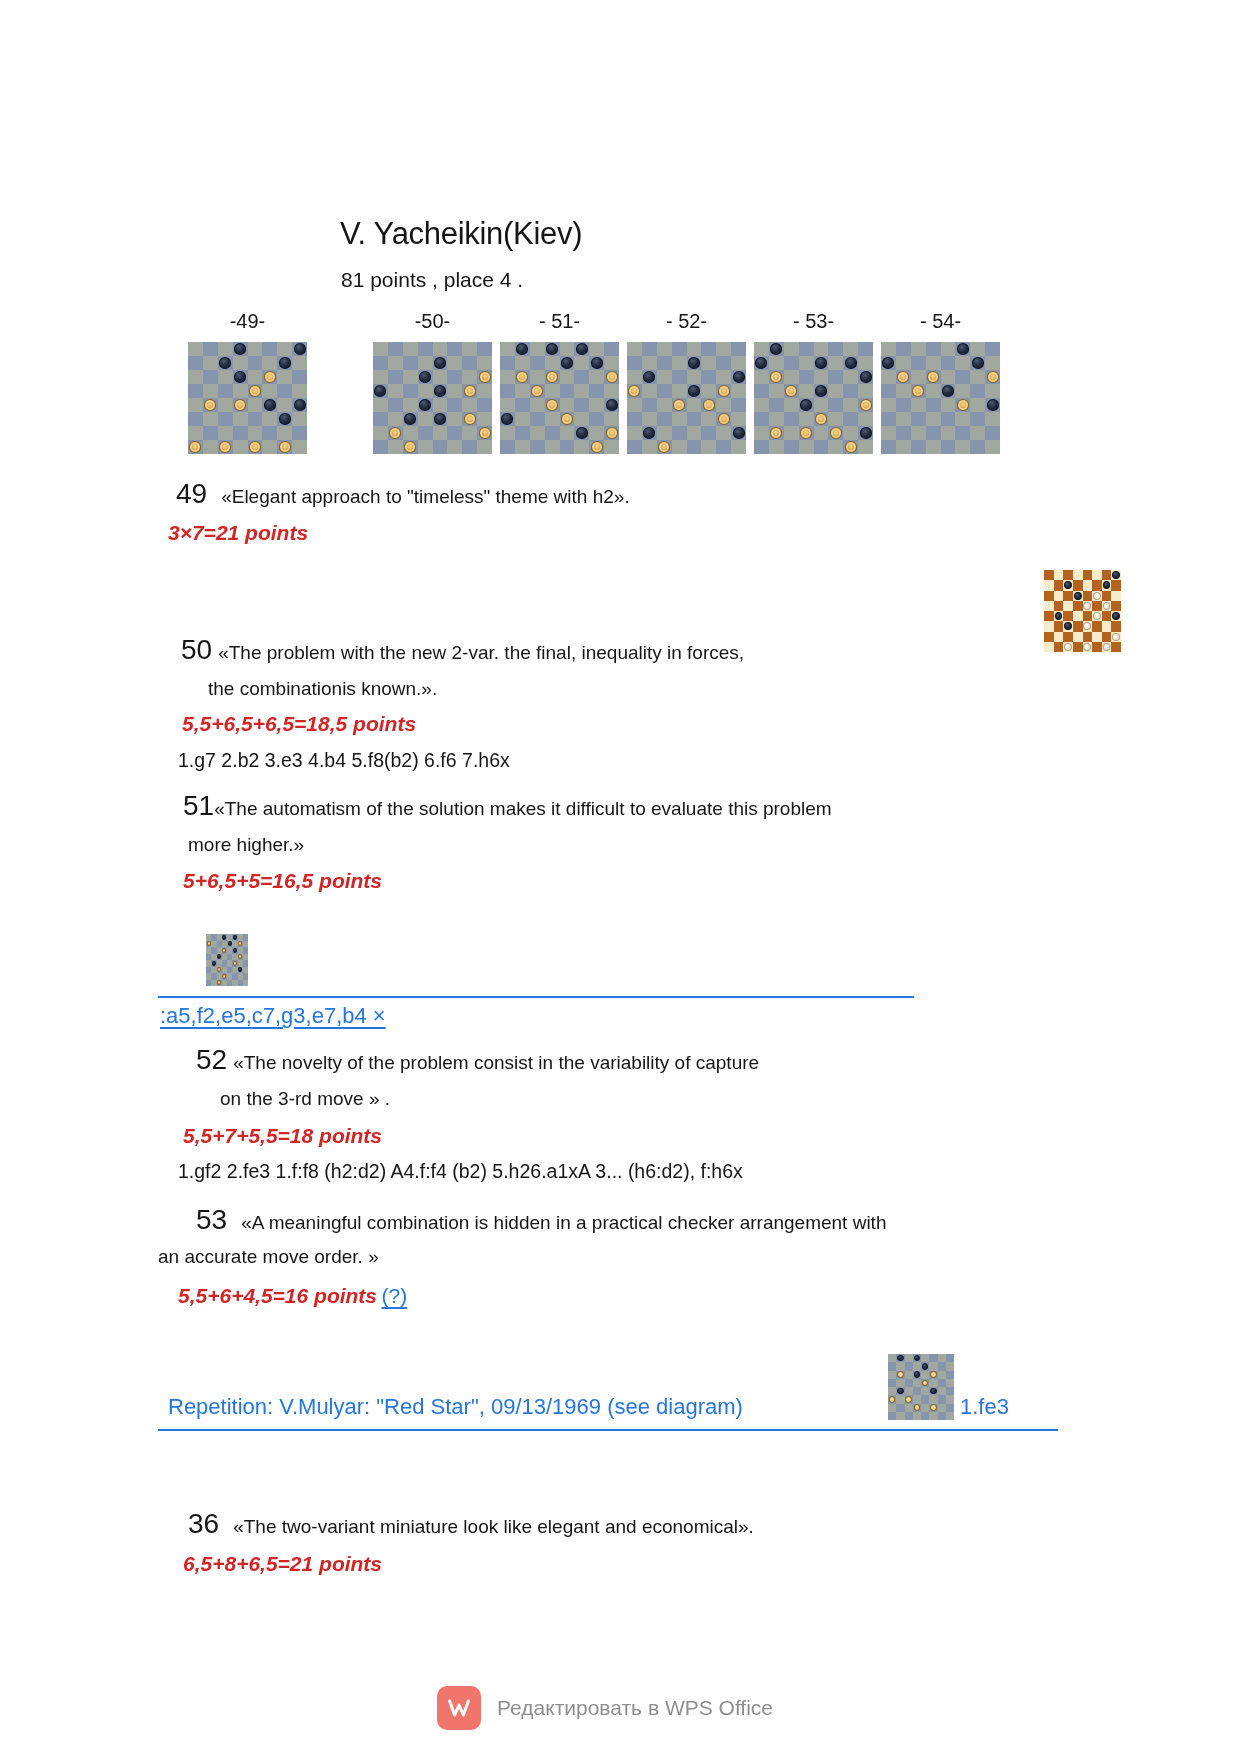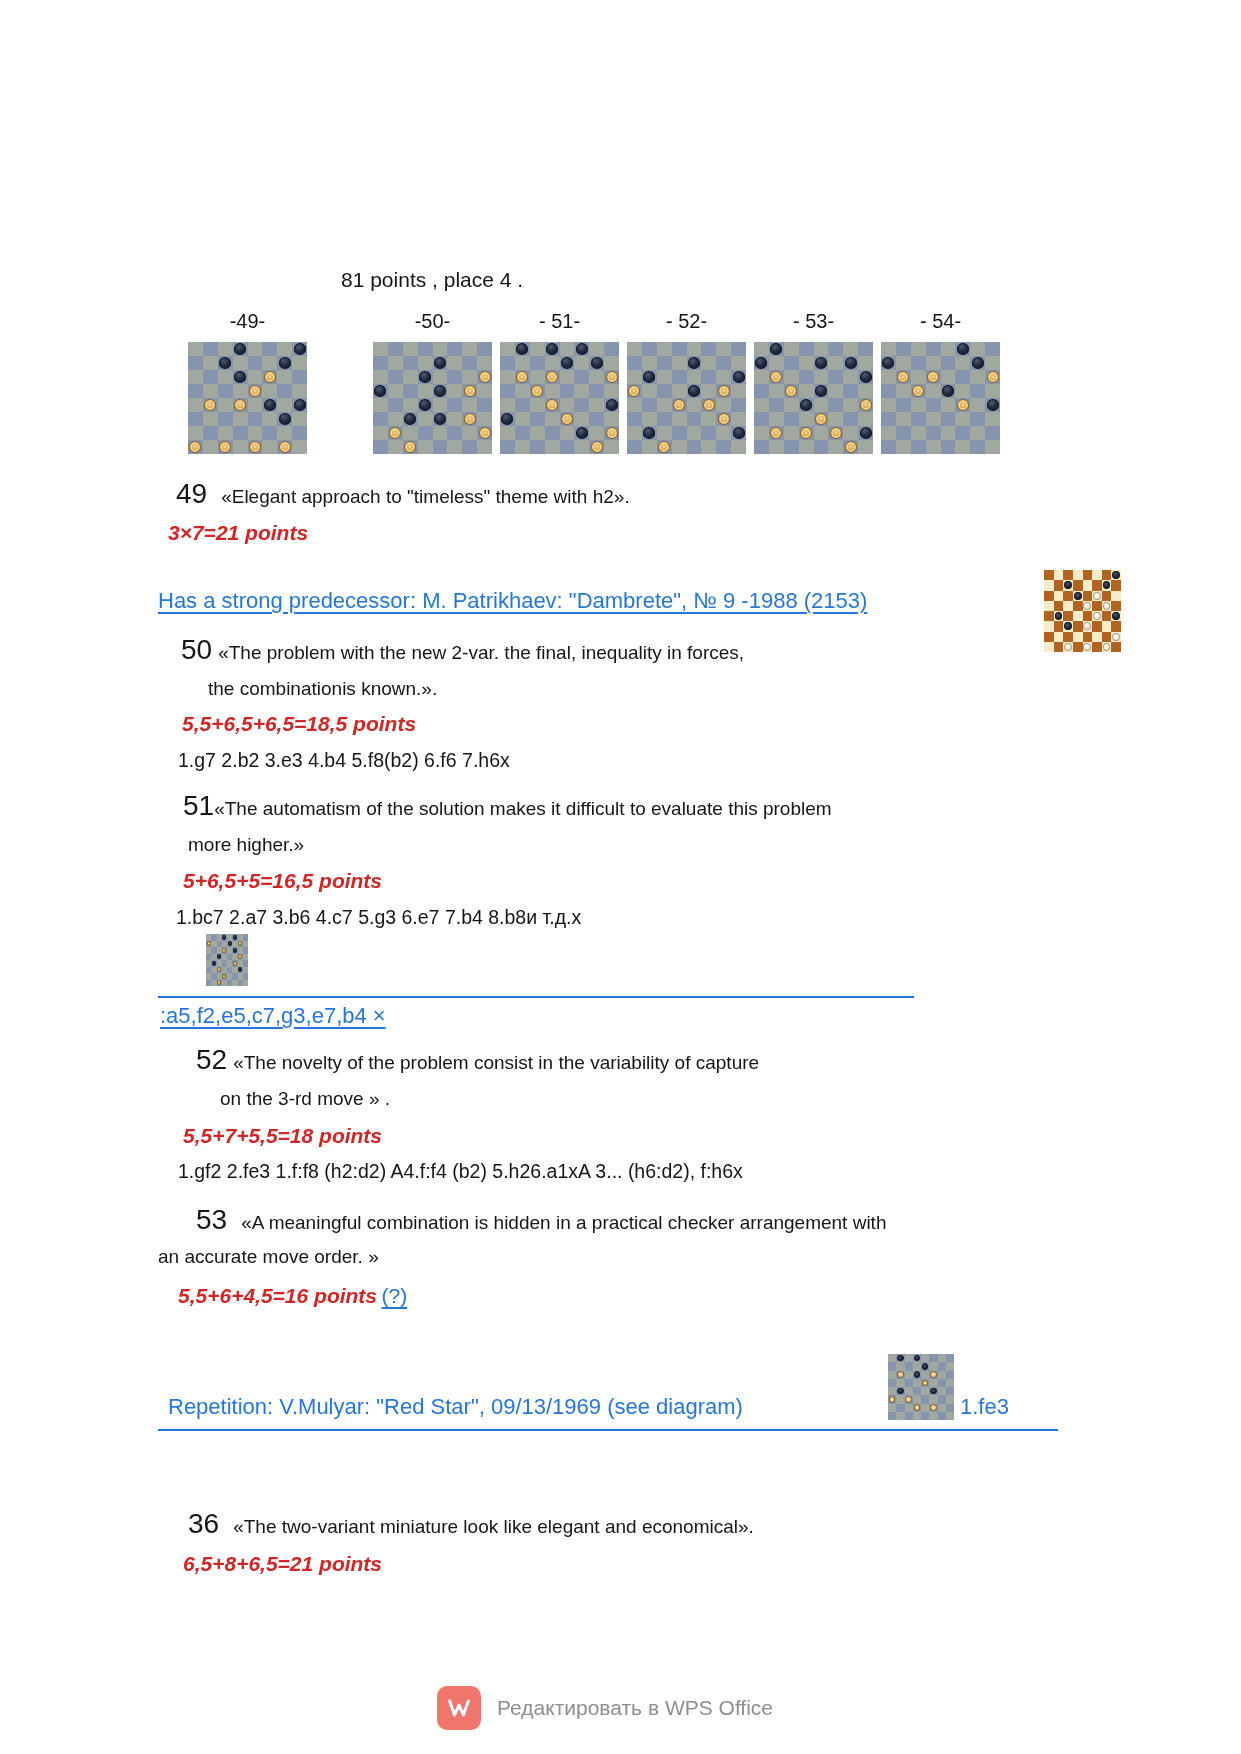--- a/index.html
+++ b/index.html
@@ -27,20 +27,21 @@
   .qmark{font-size:21px;font-style:normal;font-weight:normal;}
   #footer-banner{position:absolute;left:437px;top:1686px;display:flex;align-items:center;gap:16px;cursor:pointer;}
   #wps-logo{width:44px;height:44px;background:#f0756b;border-radius:10px;display:flex;align-items:center;justify-content:center;}
   #footer-label{font-size:21px;color:#8e8e8e;}
 </style>
 </head>
 <body>
 
 <div id="page">
 
+  <div class="t title" style="left:340px;top:216px;">V. Yacheikin(Kiev)</div>
   <div class="t subtitle" style="left:341px;top:268px;">81 points , place  4 .</div>
 
   <div class="dlabel" style="left:188px;top:310px;">-49-</div>
   <div class="dlabel" style="left:373px;top:310px;">-50-</div>
   <div class="dlabel" style="left:500px;top:310px;">- 51-</div>
   <div class="dlabel" style="left:627px;top:310px;">- 52-</div>
   <div class="dlabel" style="left:754px;top:310px;">- 53-</div>
   <div class="dlabel" style="left:881px;top:310px;">- 54-</div>
 
   <div class="board" style="left:188px;top:342px;width:119px;height:112px;">
@@ -603,21 +604,20 @@
       <div class="sq" style="background: rgb(135, 148, 174);"></div>
       <div class="sq" style="background: rgb(161, 168, 159);"></div>
       <div class="sq" style="background: rgb(135, 148, 174);"></div>
       <div class="sq" style="background: rgb(161, 168, 159);"></div>
     </div>
 
   <div class="t" style="left:176px;top:478px;">
     <span class="num">49</span><span class="cm gap14">«Elegant approach to  "timeless" theme with h2».</span>
   </div>
   <div class="t red" style="left:168px;top:521px;">3×7=21 points</div>
-  <div class="t lnk u" style="left:158px;top:588px;">Has a strong predecessor: M. Patrikhaev: "Dambrete", № 9 -1988 (2153)</div>
   <div class="board" style="left:1044px;top:570px;width:77px;height:82px;">
       <div class="sq" style="background: rgb(178, 99, 32);"></div>
       <div class="sq" style="background: rgb(247, 236, 201);"></div>
       <div class="sq" style="background: rgb(178, 99, 32);"></div>
       <div class="sq" style="background: rgb(247, 236, 201);"></div>
       <div class="sq" style="background: rgb(178, 99, 32);"></div>
       <div class="sq" style="background: rgb(247, 236, 201);"></div>
       <div class="sq" style="background: rgb(178, 99, 32);"></div>
       <div class="sq" style="background: rgb(247, 236, 201);">
         <div class="pc pc-b"></div>
@@ -715,21 +715,20 @@
   </div>
   <div class="t cm" style="left:208px;top:678px;">the combinationis known.».</div>
   <div class="t red" style="left:182px;top:712px;">5,5+6,5+6,5=18,5 points</div>
   <div class="t sol" style="left:178px;top:749px;">1.g7 2.b2 3.e3 4.b4 5.f8(b2) 6.f6 7.h6x</div>
 
   <div class="t" style="left:183px;top:790px;">
     <span class="num">51</span><span class="cm">«The automatism of the solution makes it difficult to evaluate this problem</span>
   </div>
   <div class="t cm" style="left:188px;top:834px;">more higher.»</div>
   <div class="t red" style="left:183px;top:869px;">5+6,5+5=16,5 points</div>
-  <div class="t sol" style="left:176px;top:906px;">1.bc7 2.a7 3.b6 4.c7 5.g3 6.e7 7.b4 8.b8и т.д.x</div>
 
   <div class="board" style="left:206px;top:934px;width:42px;height:52px;">
       <div class="sq" style="background: rgb(161, 168, 159);"></div>
       <div class="sq" style="background: rgb(135, 148, 174);"></div>
       <div class="sq" style="background: rgb(161, 168, 159);"></div>
       <div class="sq" style="background: rgb(135, 148, 174);">
         <div class="pc pc-b"></div>
       </div>
       <div class="sq" style="background: rgb(161, 168, 159);"></div>
       <div class="sq" style="background: rgb(135, 148, 174);">

